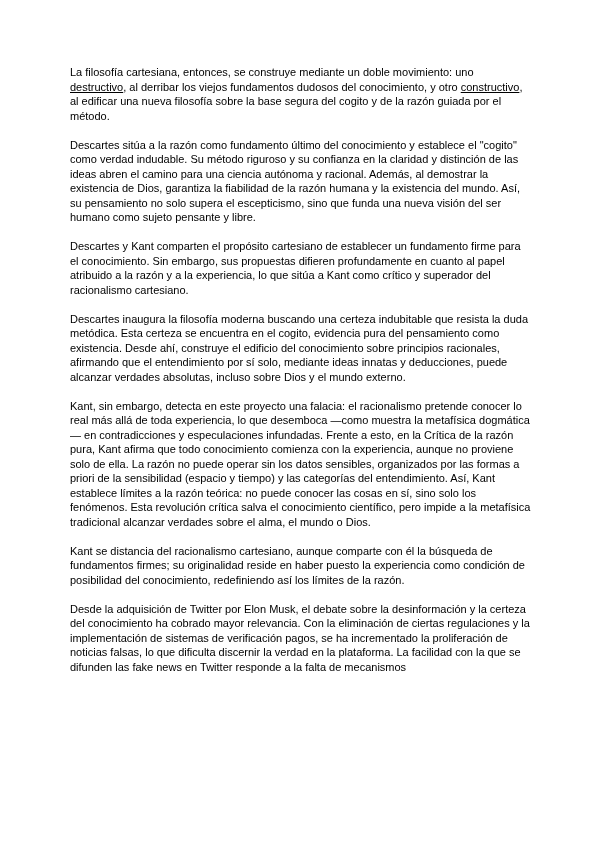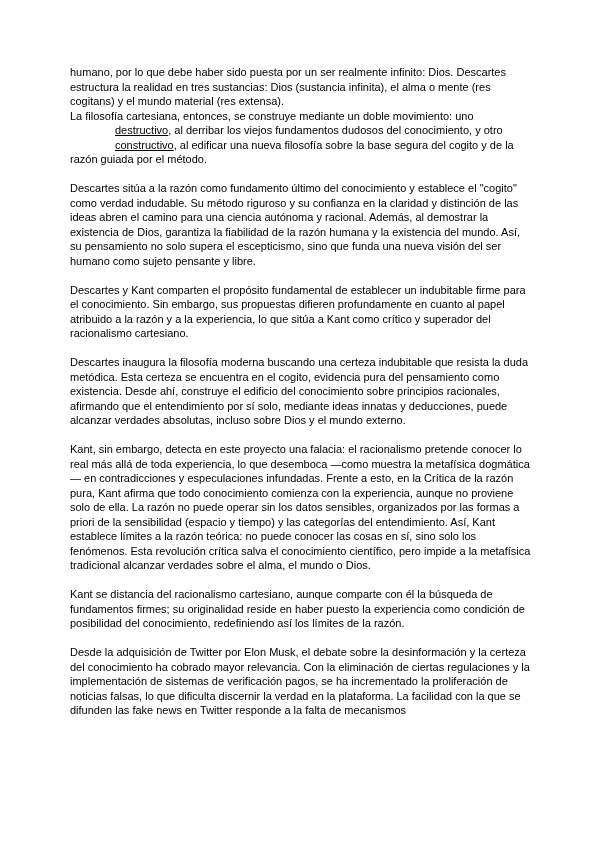--- a/index.html
+++ b/index.html
@@ -28,30 +28,28 @@
     padding: 0;
   }
   .content p.gap-after {
     margin-bottom: 14.5px;
   }
   .heading {
     text-decoration: underline;
   }
   .u {
     text-decoration: underline;
-    margin-left: 45px;
   }
 </style>
 </head>
 <body>
 
 <div class="page">
   <div class="content" style="color: rgb(0, 0, 0);">
-      <p class="para"><span class="">humano, por lo que debe haber sido puesta por un ser realmente infinito: Dios. Descartes estructura la realidad en tres sustancias: Dios (sustancia infinita), el alma o mente (res cogitans) y el mundo material (res extensa).</span></p>
       <p class="para gap-after"><span class="">La filosofía cartesiana, entonces, se construye mediante un doble movimiento: uno </span><span class="u">destructivo</span><span class="">, al derribar los viejos fundamentos dudosos del conocimiento, y otro </span><span class="u">constructivo</span><span class="">, al edificar una nueva filosofía sobre la base segura del cogito y de la razón guiada por el método.</span></p>
       <p class="para gap-after"><span class="">Descartes sitúa a la razón como fundamento último del conocimiento y establece el "cogito" como verdad indudable. Su método riguroso y su confianza en la claridad y distinción de las ideas abren el camino para una ciencia autónoma y racional. Además, al demostrar la existencia de Dios, garantiza la fiabilidad de la razón humana y la existencia del mundo. Así, su pensamiento no solo supera el escepticismo, sino que funda una nueva visión del ser humano como sujeto pensante y libre.</span></p>
-      <p class="para gap-after"><span class="">Descartes y Kant comparten el propósito fundamental de establecer un indubitable firme para el conocimiento. Sin embargo, sus propuestas difieren profundamente en cuanto al papel atribuido a la razón y a la experiencia, lo que sitúa a Kant como crítico y superador del racionalismo cartesiano.</span></p>
+      <p class="para gap-after"><span class="">Descartes y Kant comparten el propósito cartesiano de establecer un fundamento firme para el conocimiento. Sin embargo, sus propuestas difieren profundamente en cuanto al papel atribuido a la razón y a la experiencia, lo que sitúa a Kant como crítico y superador del racionalismo cartesiano.</span></p>
       <p class="para gap-after"><span class="">Descartes inaugura la filosofía moderna buscando una certeza indubitable que resista la duda metódica. Esta certeza se encuentra en el cogito, evidencia pura del pensamiento como existencia. Desde ahí, construye el edificio del conocimiento sobre principios racionales, afirmando que el entendimiento por sí solo, mediante ideas innatas y deducciones, puede alcanzar verdades absolutas, incluso sobre Dios y el mundo externo.</span></p>
       <p class="para gap-after"><span class="">Kant, sin embargo, detecta en este proyecto una falacia: el racionalismo pretende conocer lo real más allá de toda experiencia, lo que desemboca —como muestra la metafísica dogmática— en contradicciones y especulaciones infundadas. Frente a esto, en la Crítica de la razón pura, Kant afirma que todo conocimiento comienza con la experiencia, aunque no proviene solo de ella. La razón no puede operar sin los datos sensibles, organizados por las formas a priori de la sensibilidad (espacio y tiempo) y las categorías del entendimiento. Así, Kant establece límites a la razón teórica: no puede conocer las cosas en sí, sino solo los fenómenos. Esta revolución crítica salva el conocimiento científico, pero impide a la metafísica tradicional alcanzar verdades sobre el alma, el mundo o Dios.</span></p>
       <p class="para gap-after"><span class="">Kant se distancia del racionalismo cartesiano, aunque comparte con él la búsqueda de fundamentos firmes; su originalidad reside en haber puesto la experiencia como condición de posibilidad del conocimiento, redefiniendo así los límites de la razón.</span></p>
       <p class="para"><span class="">Desde la adquisición de Twitter por Elon Musk, el debate sobre la desinformación y la certeza del conocimiento ha cobrado mayor relevancia. Con la eliminación de ciertas regulaciones y la implementación de sistemas de verificación pagos, se ha incrementado la proliferación de noticias falsas, lo que dificulta discernir la verdad en la plataforma. La facilidad con la que se difunden las fake news en Twitter responde a la falta de mecanismos</span></p>
     </div>
 </div>
 
 </body></html>

